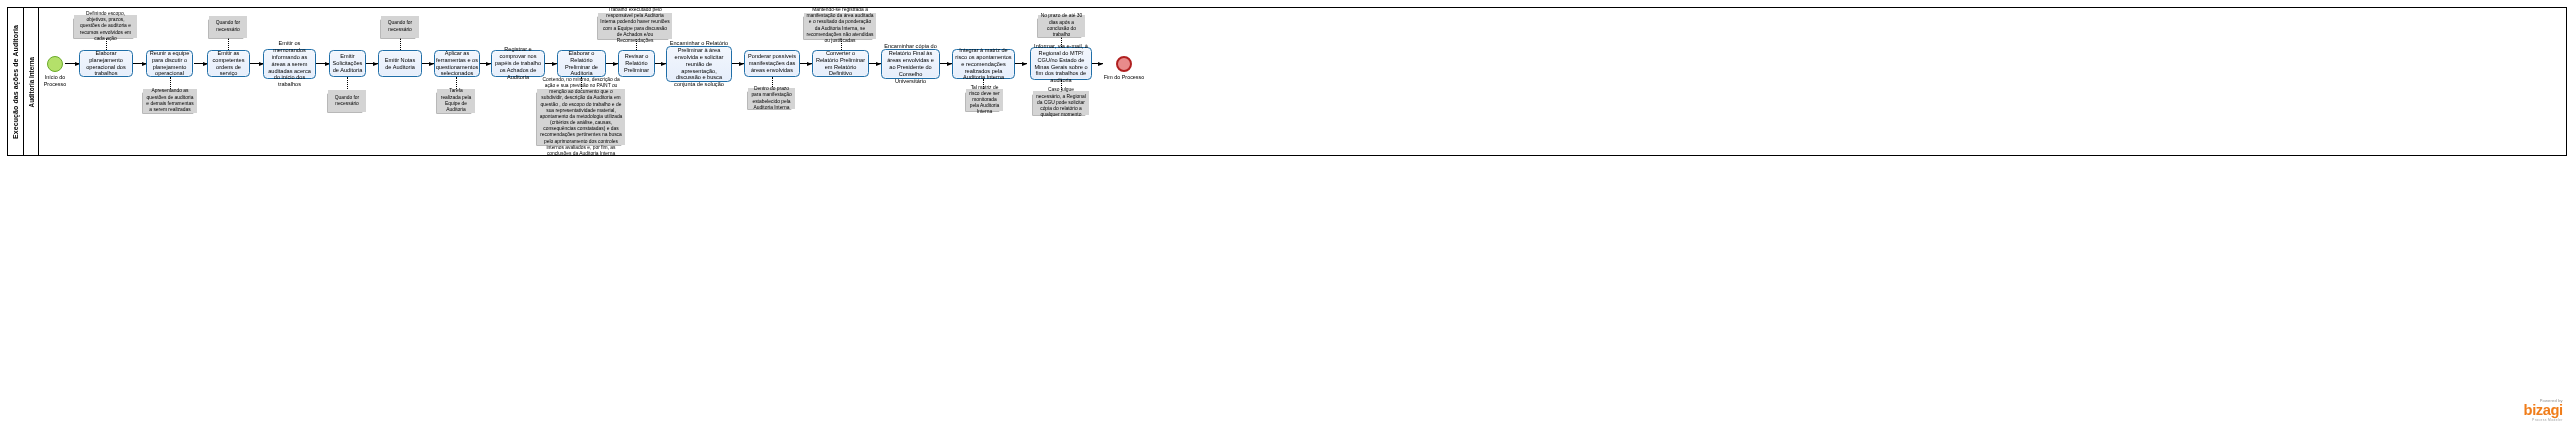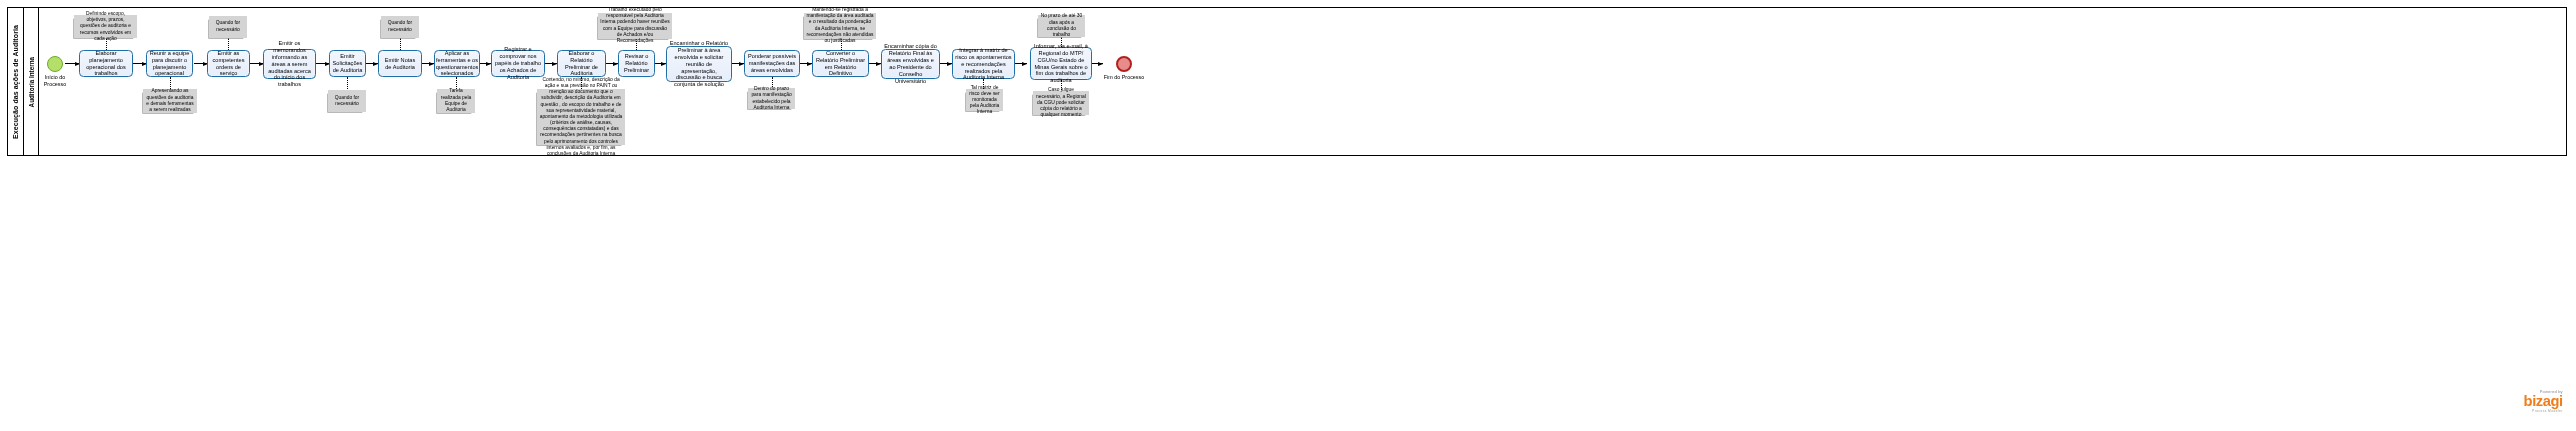--- a/index.html
+++ b/index.html
@@ -121,21 +121,21 @@
   }
   .assoc {
     position:absolute;
     width:0;
     border-left:1.2px dotted #000;
   }
 
   
   #logo {
     position:absolute;
-    right:13.2px; bottom:18px;
+    right:13.2px; bottom:9px;
     text-align:right;
     user-select:none;
   }
   #logo .poweredby { font-size:4px; color:#8a8a8a; letter-spacing:0.2px; }
   #logo .brand { font-size:14.7px; font-weight:bold; letter-spacing:-0.4px; line-height:1; }
   #logo .brand .b1 { color:#f07d1a; }
   #logo .brand .b2 { color:#f07d1a; }
   #logo .tag { font-size:3.3px; color:#9a9a9a; letter-spacing:0.4px; }
 </style>
 </head>

